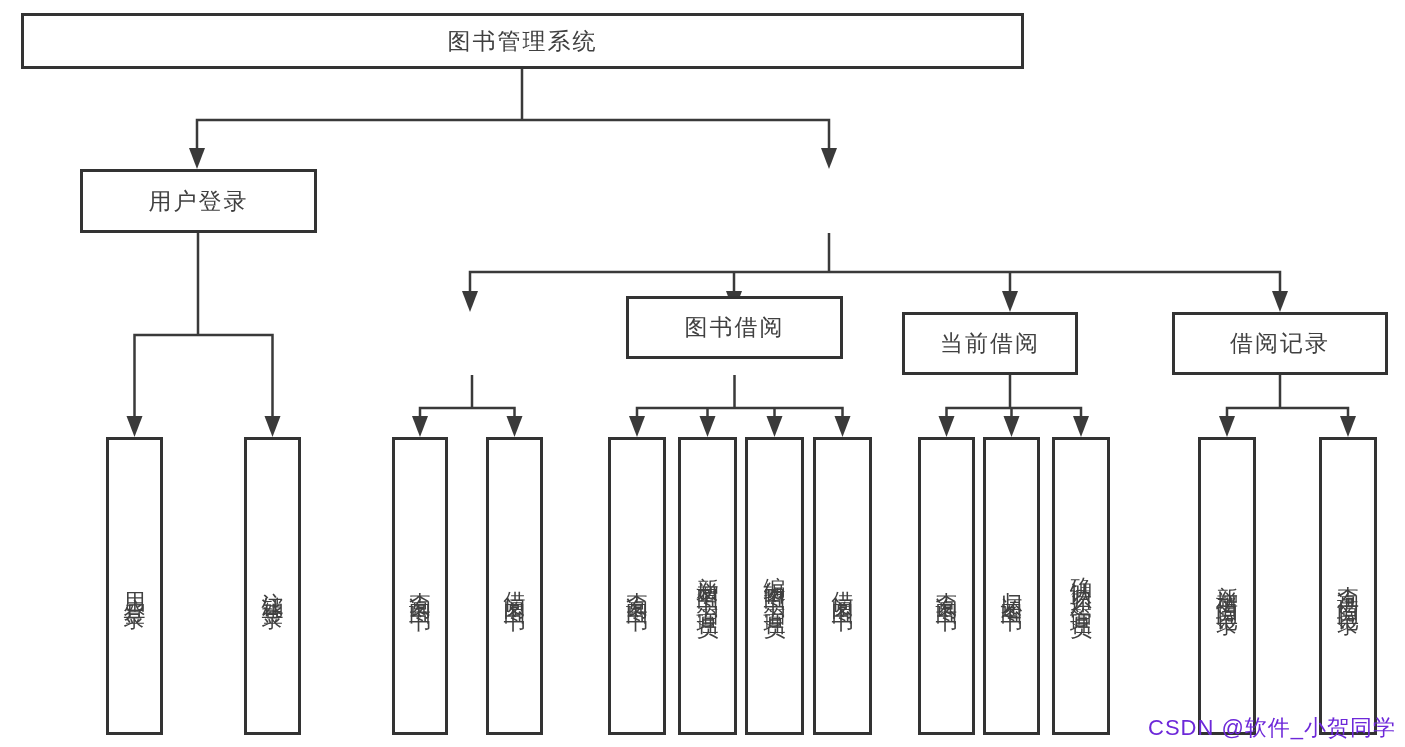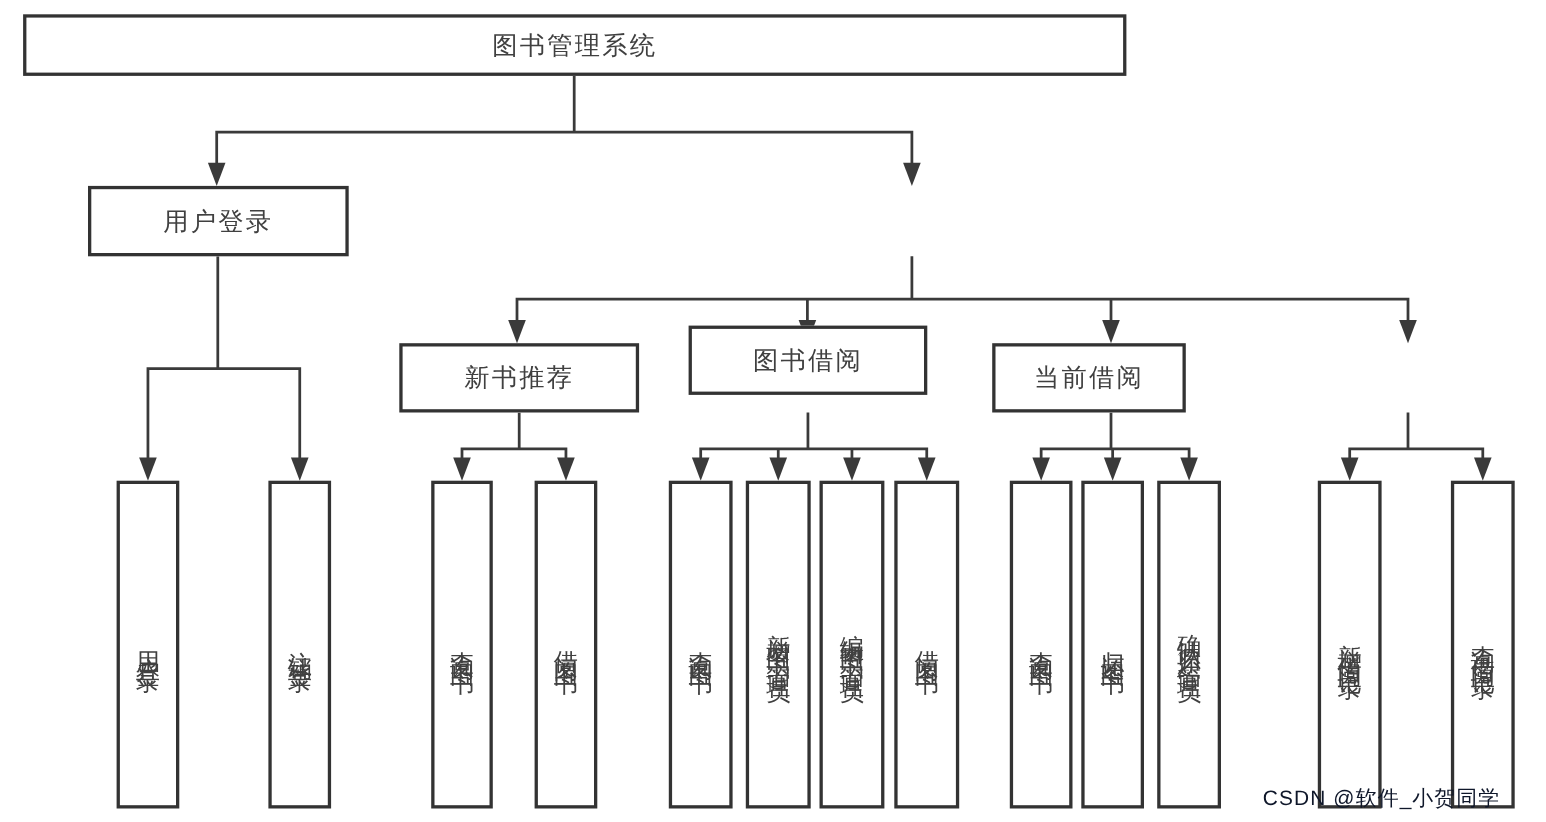--- a/index.html
+++ b/index.html
@@ -32,23 +32,23 @@
     writing-mode: vertical-rl;
     text-orientation: mixed;
     font-size: 22px;
     letter-spacing: 6px;
     line-height: 1;
   }
   .watermark {
     position: absolute;
     left: 1148px;
     top: 713px;
-    font-size: 19px;
+    font-size: 22px;
     letter-spacing: 1px;
-    color: #0f172a;
+    color: #6d28d9;
     white-space: nowrap;
     z-index: 5;
   }
 </style>
 </head>
 <body>
 
 <div class="stage">
 
   <svg class="wires" viewBox="0 0 1405 747" xmlns="http://www.w3.org/2000/svg">
@@ -92,28 +92,28 @@
   </svg>
 
   <div class="box hbox" style="left:21px;top:13px;width:1003px;height:56px;">
     <span>图书管理系统</span>
   </div>
 
   <div class="box hbox" style="left:80px;top:169px;width:237px;height:64px;">
     <span>用户登录</span>
   </div>
 
-  <div class="box hbox" style="left:363px;top:312px;width:218px;height:63px;">
-    <span>新书推荐</span>
-  </div>
   <div class="box hbox" style="left:626px;top:296px;width:217px;height:63px;">
     <span>图书借阅</span>
   </div>
   <div class="box hbox" style="left:902px;top:312px;width:176px;height:63px;">
     <span>当前借阅</span>
+  </div>
+  <div class="box hbox" style="left:1172px;top:312px;width:216px;height:63px;">
+    <span>借阅记录</span>
   </div>
 
   <div class="box vbox" style="left:106px;top:437px;width:57px;height:298px;">
     <span>用户登录</span>
   </div>
   <div class="box vbox" style="left:244px;top:437px;width:57px;height:298px;">
     <span>注销登录</span>
   </div>
 
   <div class="box vbox" style="left:392px;top:437px;width:56px;height:298px;">

